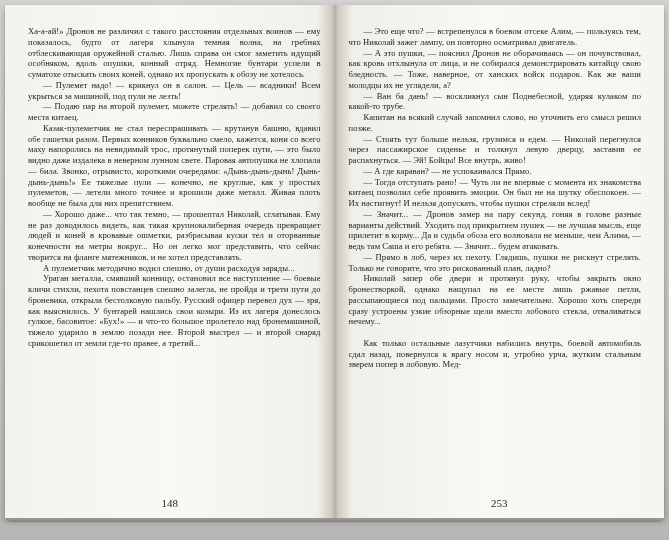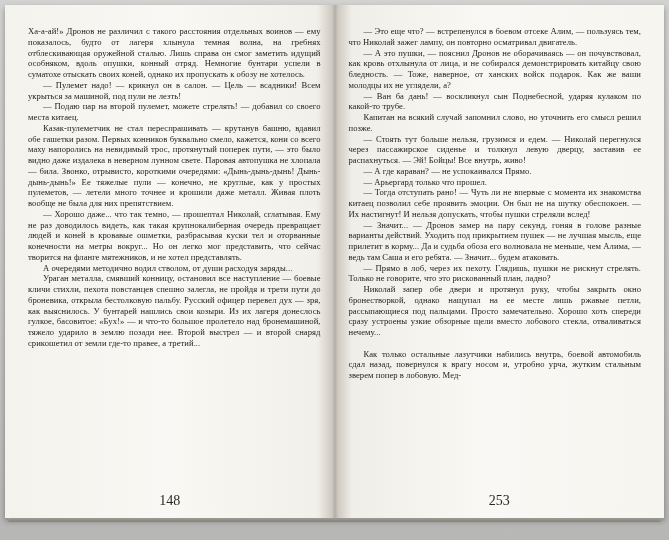--- a/index.html
+++ b/index.html
@@ -63,21 +63,21 @@
   }
   .page-text p { text-indent: 15px; }
   .page.left .page-text p:first-child { text-indent: 0; }
   .page.right .page-text p:last-child { margin-top: 10.75px; }
   .pagenum {
     position: absolute;
     bottom: 9px;
     left: 0;
     width: 100%;
     text-align: center;
-    font-size: 14px;
+    font-size: 11px;
     color: #2a2826;
   }
   .book-edge {
     position: absolute;
     left: 8px;
     right: 8px;
     top: 518px;
     height: 4px;
     background: linear-gradient(180deg, #dedbd3 0%, #b3afa5 60%, #9b978d 100%);
     border-radius: 0 0 2px 2px;
@@ -90,35 +90,34 @@
   <div class="book-edge"></div>
   <div class="spread">
 
     <div class="page left">
       <div class="page-text">
           <p>Ха-а-ай!» Дронов не различил с такого расстояния отдельных воинов — ему показалось, будто от лагеря хлынула темная волна, на гребнях отблескивающая оружейной сталью. Лишь справа он смог заметить идущий особняком, вдоль опушки, конный отряд. Немногие бунтари успели в суматохе отыскать своих коней, однако их пропускать к обозу не хотелось.</p>
           <p>— Пулемет надо! — крикнул он в салон. — Цель — всадники! Всем укрыться за машиной, под пули не лезть!</p>
           <p>— Подаю пар на второй пулемет, можете стрелять! — добавил со своего места китаец.</p>
           <p>Казак-пулеметчик не стал переспрашивать — крутанув башню, вдавил обе гашетки разом. Первых конников буквально смело, кажется, кони со всего маху напоролись на невидимый трос, протянутый поперек пути, — это было видно даже издалека в неверном лунном свете. Паровая автопушка не хлопала — била. Звонко, отрывисто, короткими очередями: «Дынь-дынь-дынь! Дынь-дынь-дынь!» Ее тяжелые пули — конечно, не круглые, как у простых пулеметов, — летели много точнее и крошили даже металл. Живая плоть вообще не была для них препятствием.</p>
           <p>— Хорошо даже... что так темно, — прошептал Николай, сглатывая. Ему не раз доводилось видеть, как такая крупнокалиберная очередь превращает людей и коней в кровавые ошметки, разбрасывая куски тел и оторванные конечности на метры вокруг... Но он легко мог представить, что сейчас творится на фланге мятежников, и не хотел представлять.</p>
-          <p>А очередями методично водил стволом, от души расходуя заряды...</p>
+          <p>А пулеметчик методично водил спешно, от души расходуя заряды...</p>
           <p>Ураган металла, смявший конницу, остановил все наступление — боевые кличи стихли, пехота повстанцев спешно залегла, не пройдя и трети пути до броневика, открыла бестолковую пальбу. Русский офицер перевел дух — зря, как выяснилось. У бунтарей нашлись свои козыри. Из их лагеря донеслось гулкое, басовитое: «Бух!» — и что-то большое пролетело над бронемашиной, тяжело ударило в землю позади нее. Второй выстрел — и второй снаряд срикошетил от земли где-то правее, а третий...</p>
         </div>
       <div class="pagenum">148</div>
     </div>
 
     <div class="page right">
       <div class="page-text">
           <p>— Это еще что? — встрепенулся в боевом отсеке Алим, — пользуясь тем, что Николай зажег лампу, он повторно осматривал двигатель.</p>
           <p>— А это пушки, — пояснил Дронов не оборачиваясь — он почувствовал, как кровь отхлынула от лица, и не собирался демонстрировать китайцу свою бледность. — Тоже, наверное, от ханских войск подарок. Как же ваши молодцы их не углядели, а?</p>
           <p>— Ван ба дань! — воскликнул сын Поднебесной, ударяя кулаком по какой-то трубе.</p>
           <p>Капитан на всякий случай запомнил слово, но уточнить его смысл решил позже.</p>
           <p>— Стоять тут больше нельзя, грузимся и едем. — Николай перегнулся через пассажирское сиденье и толкнул левую дверцу, заставив ее распахнуться. — Эй! Бойцы! Все внутрь, живо!</p>
           <p>— А где караван? — не успокаивался Прямо.</p>
-          <p>— Арьергард только что прошел.</p>
           <p>— Тогда отступать рано! — Чуть ли не впервые с момента их знакомства китаец позволил себе проявить эмоции. Он был не на шутку обеспокоен. — Их настигнут! И нельзя допускать, чтобы пушки стреляли вслед!</p>
           <p>— Значит... — Дронов замер на пару секунд, гоняя в голове разные варианты действий. Уходить под прикрытием пушек — не лучшая мысль, еще прилетит в корму... Да и судьба обоза его волновала не меньше, чем Алима, — ведь там Саша и его ребята. — Значит... будем атаковать.</p>
           <p>— Прямо в лоб, через их пехоту. Глядишь, пушки не рискнут стрелять. Только не говорите, что это рискованный план, ладно?</p>
           <p>Николай запер обе двери и протянул руку, чтобы закрыть окно бронестворкой, однако нащупал на ее месте лишь ржавые петли, рассыпающиеся под пальцами. Просто замечательно. Хорошо хоть спереди сразу устроены узкие обзорные щели вместо лобового стекла, отваливаться нечему...</p>
           <p>Как только остальные лазутчики набились внутрь, боевой автомобиль сдал назад, повернулся к врагу носом и, утробно урча, жутким стальным зверем попер в лобовую. Мед-</p>
         </div>
       <div class="pagenum">253</div>
     </div>
 
     <div class="gutter"></div>

